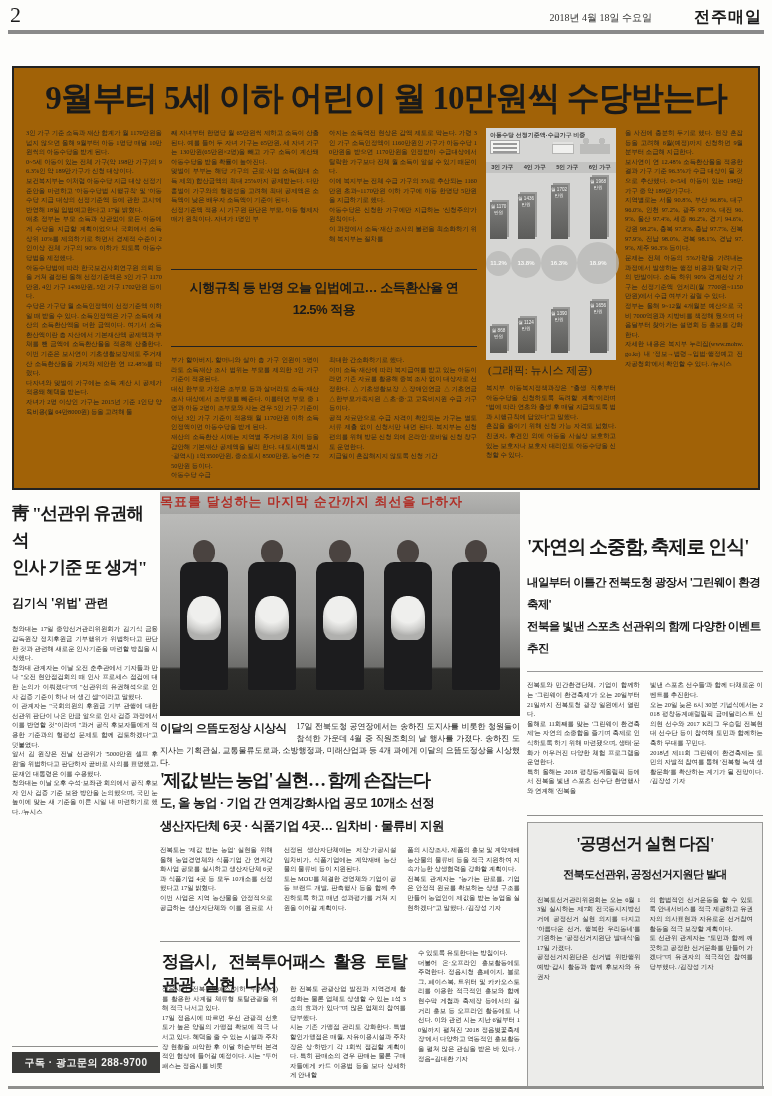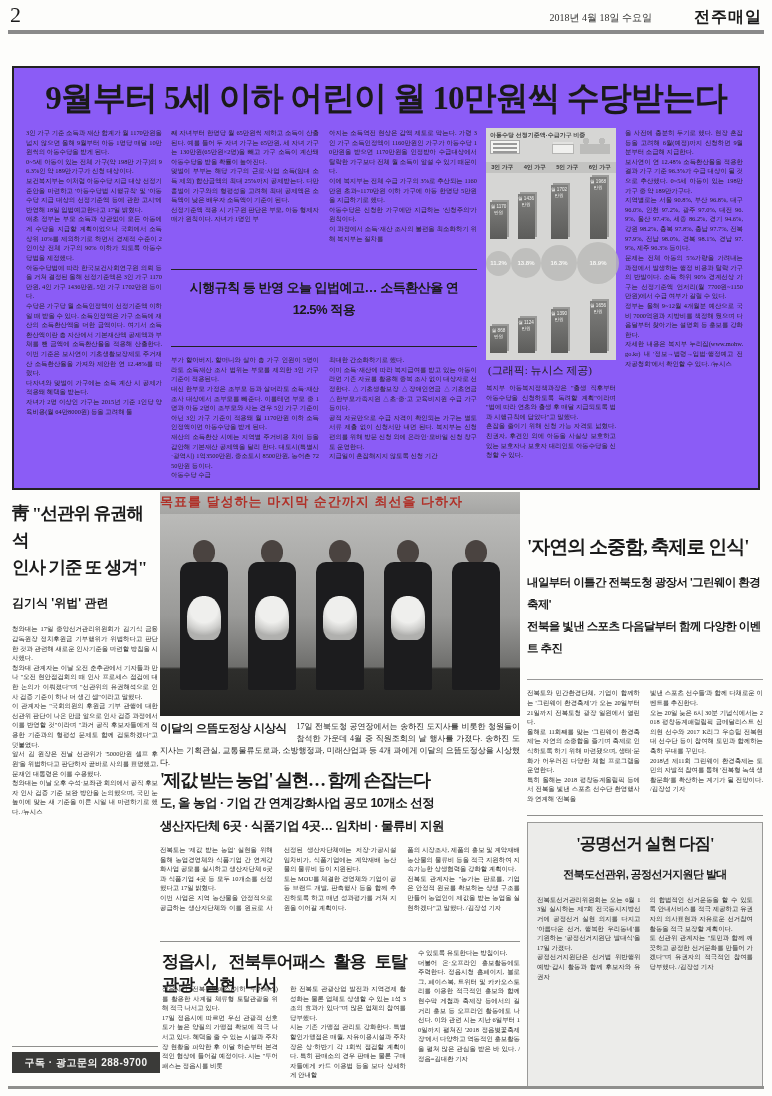--- a/index.html
+++ b/index.html
@@ -8,21 +8,21 @@
   #page { position:relative; width:772px; height:1096px; background:#fdfdfb; overflow:hidden; }
 
   
   .hdr-pageno { position:absolute; left:10px; top:2px; font-size:22px; font-weight:400; }
   .hdr-section { position:absolute; left:0; right:0; top:6px; text-align:center; font-size:17px; font-weight:700; font-family:"Liberation Sans",sans-serif; letter-spacing:2px; }
   .hdr-date { position:absolute; right:120px; top:11px; font-size:10px; color:#333; }
   .hdr-masthead { position:absolute; right:10px; top:7px; font-size:16px; font-weight:700; font-family:"Liberation Sans",sans-serif; letter-spacing:1px; }
   .hdr-rule { position:absolute; left:8px; right:8px; top:30px; height:4px; background:#8a8a8a; }
 
   
-  .leadbox { position:absolute; left:12px; top:66px; width:748px; height:424px; border:2px solid #222; background:#8b5cf6; }
+  .leadbox { position:absolute; left:12px; top:66px; width:748px; height:424px; border:2px solid #222; background:#a16207; }
   .lead-headline { position:absolute; left:0; right:0; top:8px; text-align:center; font-size:33px; font-weight:700; letter-spacing:-1px; }
   .lead-cols { position:absolute; left:12px; right:12px; top:60px; bottom:8px; display:flex; gap:9px; }
   .btxt { font-size:6.4px; line-height:1.5; text-align:justify; color:#222; white-space:pre-line; overflow:hidden; word-break:break-all; }
   .col1 { width:136px; }
   .col1 .subhead { font-family:"Liberation Sans",sans-serif; font-weight:700; font-size:13.5px; text-align:center; margin-bottom:8px; }
   .col23wrap { width:306px; display:flex; flex-direction:column; }
   .row2col { display:flex; gap:10px; }
   .row2col > div { flex:1; }
   .r-top { height:146px; }
   .r-bot { flex:1; margin-top:4px; }
@@ -76,21 +76,21 @@
   
   .farmart { position:absolute; left:160px; top:764px; width:360px; }
   .farmart .hl { font-size:18px; font-weight:700; letter-spacing:-1.5px; margin:4px 0 0 0; }
   .farmart .sh { font-family:"Liberation Sans",sans-serif; font-weight:700; font-size:12.5px; line-height:1.8; letter-spacing:-0.5px; margin-bottom:8px; }
   .farm-cols { display:flex; gap:11px; height:66px; }
   .farm-cols .btxt { flex:1; }
 
   
   .greenart { position:absolute; left:527px; top:534px; width:236px; }
   .greenart .hl { font-size:19px; font-weight:700; letter-spacing:-1px; text-align:left; margin-bottom:12px; }
-  .greenart .sh { font-family:"Liberation Sans",sans-serif; font-weight:700; font-size:11.5px; line-height:1.9; letter-spacing:-0.6px; border-bottom:1px solid #999; padding-bottom:20px; margin-bottom:8px; }
+  .greenart .sh { font-family:"Liberation Sans",sans-serif; font-weight:700; font-size:11.5px; line-height:1.9; letter-spacing:-0.6px; border-bottom:1px solid #999; padding-bottom:12px; margin-bottom:8px; }
   .green-cols { display:flex; gap:10px; height:188px; }
   .green-cols .btxt { flex:1; }
 
   
   .electbox { position:absolute; left:527px; top:822px; width:236px; height:266px; background:#ececea; border:1px solid #9a9a98; padding:10px 9px; }
   .electbox .hl { font-size:16.5px; font-weight:700; text-align:center; letter-spacing:-1px; margin-bottom:10px; }
   .electbox .sh { font-family:"Liberation Sans",sans-serif; font-weight:700; font-size:11px; line-height:1.8; text-align:center; letter-spacing:-0.6px; margin-bottom:10px; }
   .elect-cols { display:flex; gap:9px; height:152px; }
   .elect-cols .btxt { flex:1; }
 
@@ -310,21 +310,21 @@
 도는 MOU를 체결한 경영체와 기업이 공동 브랜드 개발, 판촉행사 등을 함께 추진하도록 하고 매년 성과평가를 거쳐 지원을 이어갈 계획이다.</div>
       <div class="btxt">품의 시장조사, 제품의 홍보 및 계약재배 농산물의 물류비 등을 적극 지원하여 지속가능한 상생협력을 강화할 계획이다.
 전북도 관계자는 "농가는 판로를, 기업은 안정적 원료를 확보하는 상생 구조를 만들어 농업인이 제값을 받는 농업을 실현하겠다"고 말했다. /김장성 기자</div>
     </div>
   </div>
 
   <div class="greenart">
     <div class="hl">'자연의 소중함, 축제로 인식'</div>
     <div class="sh">
       <div>내일부터 이틀간 전북도청 광장서 '그린웨이 환경축제'</div>
-      <div>전북을 빛낸 스포츠 다음달부터 함께 다양한 이벤트 추진</div>
+      <div>전북을 빛낸 스포츠 선관위의 함께 다양한 이벤트 추진</div>
     </div>
     <div class="green-cols">
       <div class="btxt">전북도와 민간환경단체, 기업이 함께하는 '그린웨이 환경축제'가 오는 20일부터 21일까지 전북도청 광장 일원에서 열린다.
 올해로 11회째를 맞는 '그린웨이 환경축제'는 자연의 소중함을 즐기며 축제로 인식하도록 하기 위해 마련됐으며, 생태·문화가 어우러진 다양한 체험 프로그램을 운영한다.
 특히 올해는 2018 평창동계올림픽 등에서 전북을 빛낸 스포츠 선수단 환영행사와 연계해 '전북을</div>
       <div class="btxt">빛낸 스포츠 선수들'과 함께 다채로운 이벤트를 추진한다.
 오는 20일 늦은 6시 30분 기념식에서는 2018 평창동계패럴림픽 금메달리스트 신의현 선수와 2017 K리그 우승팀 전북현대 선수단 등이 참여해 도민과 함께하는 축하 무대를 꾸민다.
 2018년 제11회 그린웨이 환경축제는 도민의 자발적 참여를 통해 '전북형 녹색 생활문화'를 확산하는 계기가 될 전망이다. /김장성 기자</div>
     </div>
   </div>

